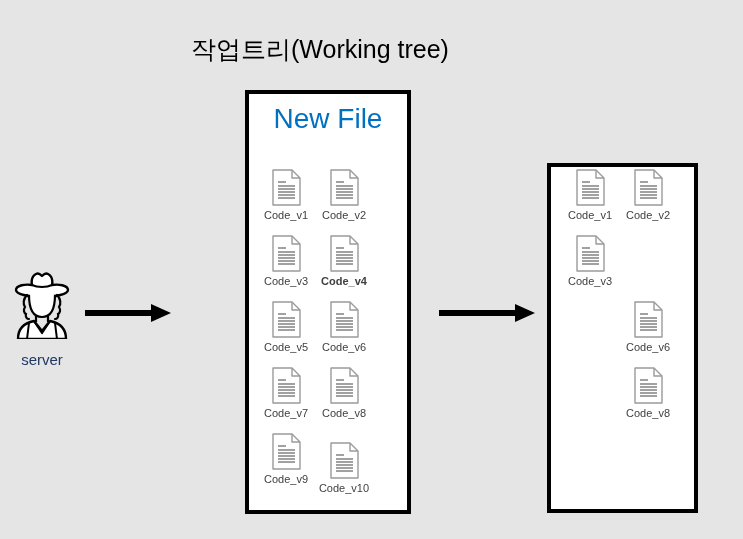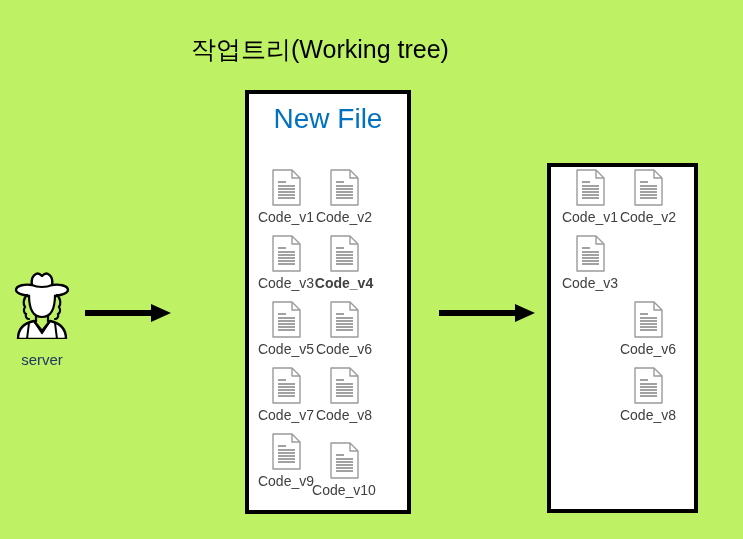--- a/index.html
+++ b/index.html
@@ -4,21 +4,21 @@
 <style>
   html, body {
     margin: 0;
     padding: 0;
     background: #ffffff;
   }
   #canvas {
     position: relative;
     width: 743px;
     height: 539px;
-    background: #bef264;
+    background: #e5e5e5;
     overflow: hidden;
     font-family: "Liberation Sans", "DejaVu Sans", sans-serif;
   }
 
   
   .title-working {
     position: absolute;
     left: 0;
     top: 33px;
     width: 640px;
@@ -77,21 +77,21 @@
   }
   .file-icon {
     display: block;
     margin: 0 auto;
     width: 29px;
     height: 37px;
   }
   .file-label {
     display: block;
     margin-top: 3px;
-    font-size: 14px;
+    font-size: 11px;
     color: #404040;
     font-family: "Liberation Sans", "DejaVu Sans", sans-serif;
     white-space: nowrap;
   }
 
   
   .arrow {
     position: absolute;
   }
   .arrow-1 { left: 83px; top: 300px; }

